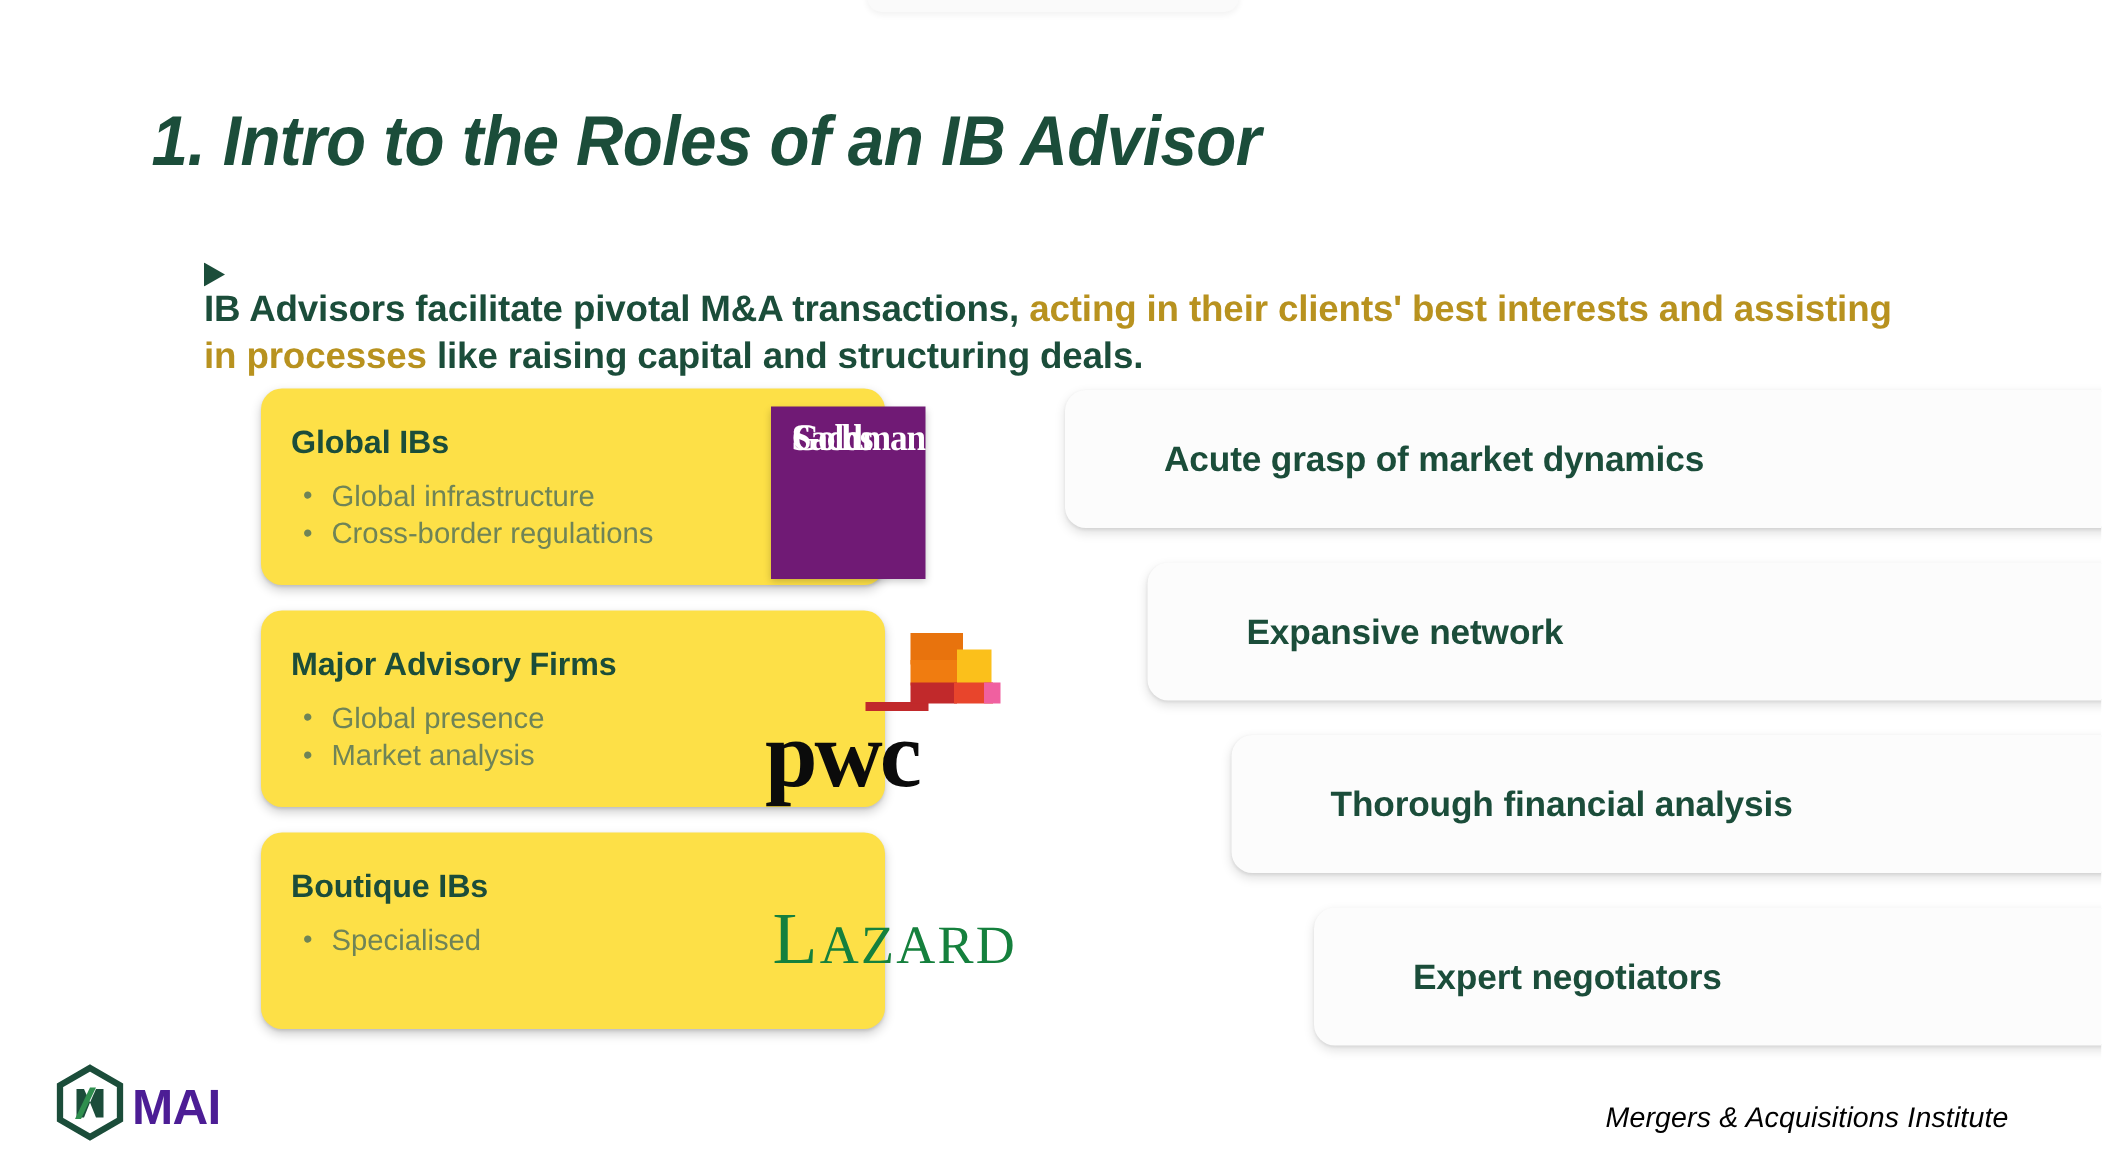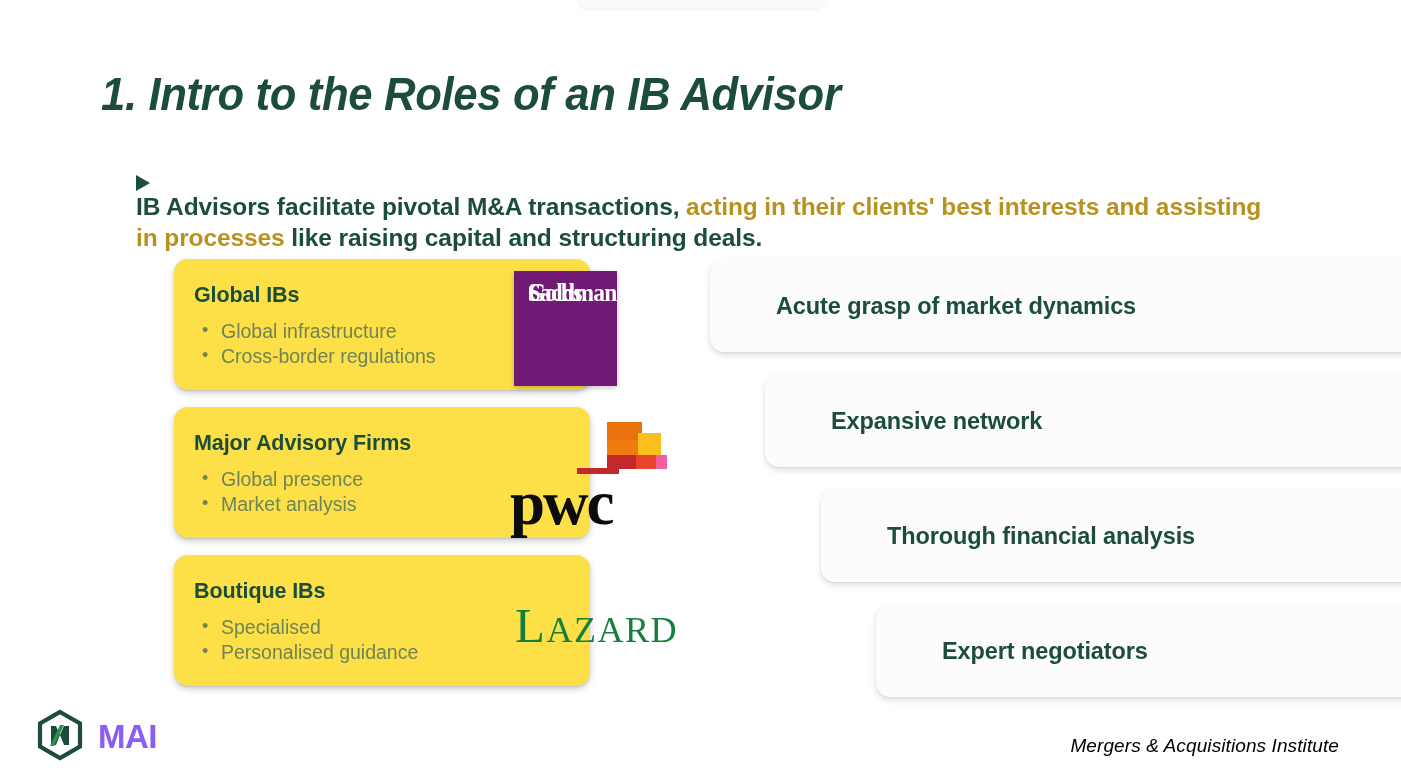--- a/index.html
+++ b/index.html
@@ -197,23 +197,23 @@
   .mai-logo {
     position: absolute;
     left: 34px;
     top: 709px;
     display: flex;
     align-items: center;
   }
   .mai-word {
     font-size: 33px;
     font-weight: bold;
-    color: #8b5cf6;
+    color: #4c1d95;
     letter-spacing: -0.5px;
-    margin-left: 12px;
+    margin-left: 2px;
   }
   .footer-note {
     position: absolute;
     right: 62px;
     top: 735px;
     font-size: 19px;
     font-style: italic;
     color: #000000;
     letter-spacing: 0.1px;
     white-space: nowrap;
@@ -269,21 +269,20 @@
         <rect x="146" y="43" width="11" height="14" fill="#f060a0"></rect>
       </svg>
     </span>
     <div class="pwc-word">pwc</div>
   </div>
 
   <div class="lcard" style="left:174px; top:555px; width:416px; height:131px;">
     <div class="lcard-title">Boutique IBs</div>
     <ul class="lcard-list">
       <li>Specialised</li>
-      <li>Personalised guidance</li>
     </ul>
   </div>
   <div class="lazard-logo">
     <span class="cap">L</span><span class="sm">AZARD</span>
   </div>
 
   <div class="rcard" style="left:710px; top:260px; width:760px; height:92px;">
     <span class="rcard-label">Acute grasp of market dynamics</span>
   </div>
 

